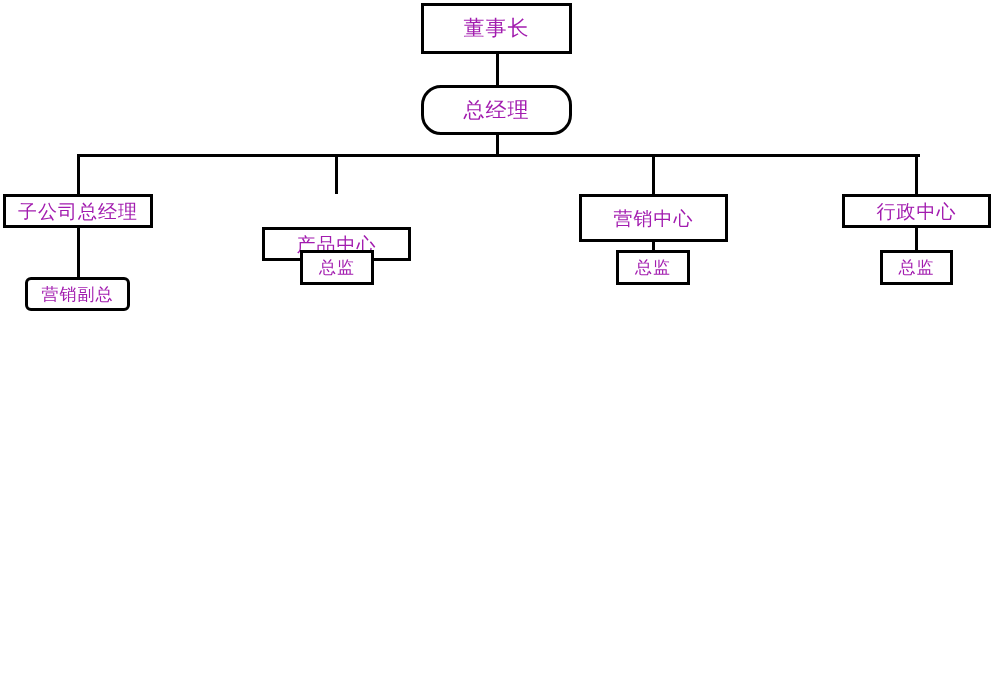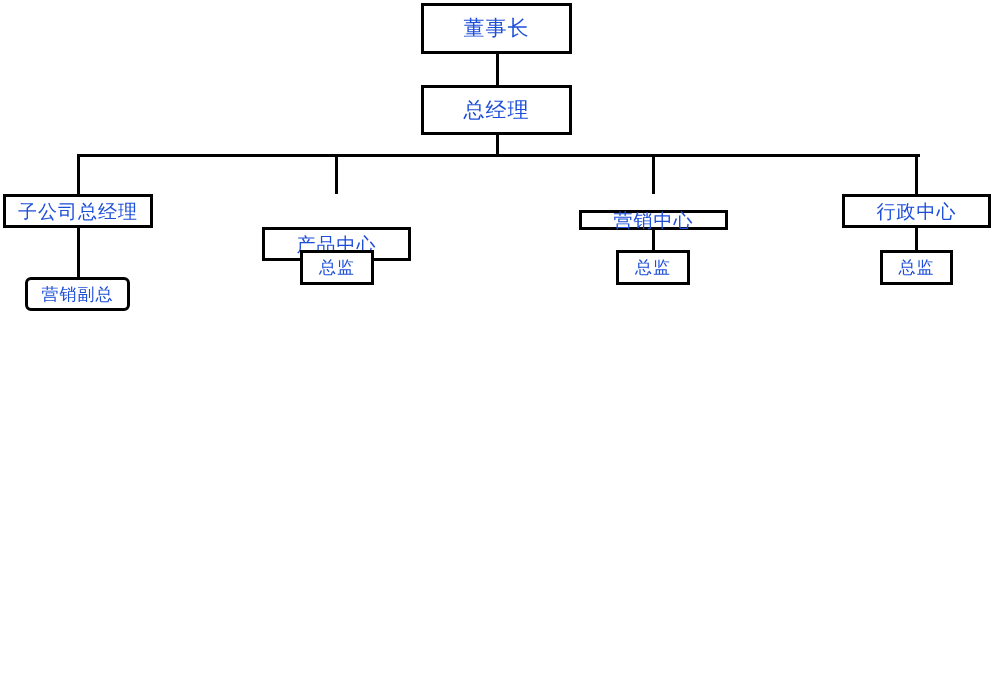--- a/index.html
+++ b/index.html
@@ -18,21 +18,21 @@
     overflow: hidden;
   }
   .node {
     position: absolute;
     box-sizing: border-box;
     background: #ffffff;
     border: 3px solid #000000;
     display: flex;
     align-items: center;
     justify-content: center;
-    color: #1d4ed8;
+    color: #a21caf;
     letter-spacing: 1px;
     white-space: nowrap;
     line-height: 1;
   }
   .node.lvl1 { font-size: 21px; }
   .node.lvl2 { font-size: 21px; }
   .node.lvl3 { font-size: 19px; }
   .node.lvl4 { font-size: 17px; }
 
   .conn {
@@ -58,30 +58,30 @@
       <div class="conn v" style="left: 77px; top: 228px; height: 49px;"></div>
       <div class="conn v" style="left: 335px; top: 228px; height: 22px;"></div>
       <div class="conn v" style="left: 652px; top: 228px; height: 22px;"></div>
       <div class="conn v" style="left: 915px; top: 228px; height: 22px;"></div>
     </div>
 
   <div id="node-layer">
       <div class="node lvl1" style="left: 421px; top: 3px; width: 151px; height: 51px;">
         <span>董事长</span>
       </div>
-      <div class="node lvl2" style="left: 421px; top: 85px; width: 151px; height: 50px;">
+      <div class="node lvl2" style="left: 421px; top: 85px; width: 151px; height: 50px; border-radius: 20px;">
         <span>总经理</span>
       </div>
       <div class="node lvl3" style="left: 3px; top: 194px; width: 150px; height: 34px;">
         <span>子公司总经理</span>
       </div>
       <div class="node lvl3" style="left: 262px; top: 194px; width: 149px; height: 34px; margin-top: 33px;">
         <span>产品中心</span>
       </div>
-      <div class="node lvl3" style="left: 579px; top: 210px; width: 149px; height: 20px; justify-content: center;">
+      <div class="node lvl3" style="left: 579px; top: 194px; width: 149px; height: 48px; justify-content: center;">
         <span>营销中心</span>
       </div>
       <div class="node lvl3" style="left: 842px; top: 194px; width: 149px; height: 34px;">
         <span>行政中心</span>
       </div>
       <div class="node lvl4" style="left: 25px; top: 277px; width: 105px; height: 34px; border-radius: 6px;">
         <span>营销副总</span>
       </div>
       <div class="node lvl4" style="left: 300px; top: 250px; width: 74px; height: 35px;">
         <span>总监</span>

